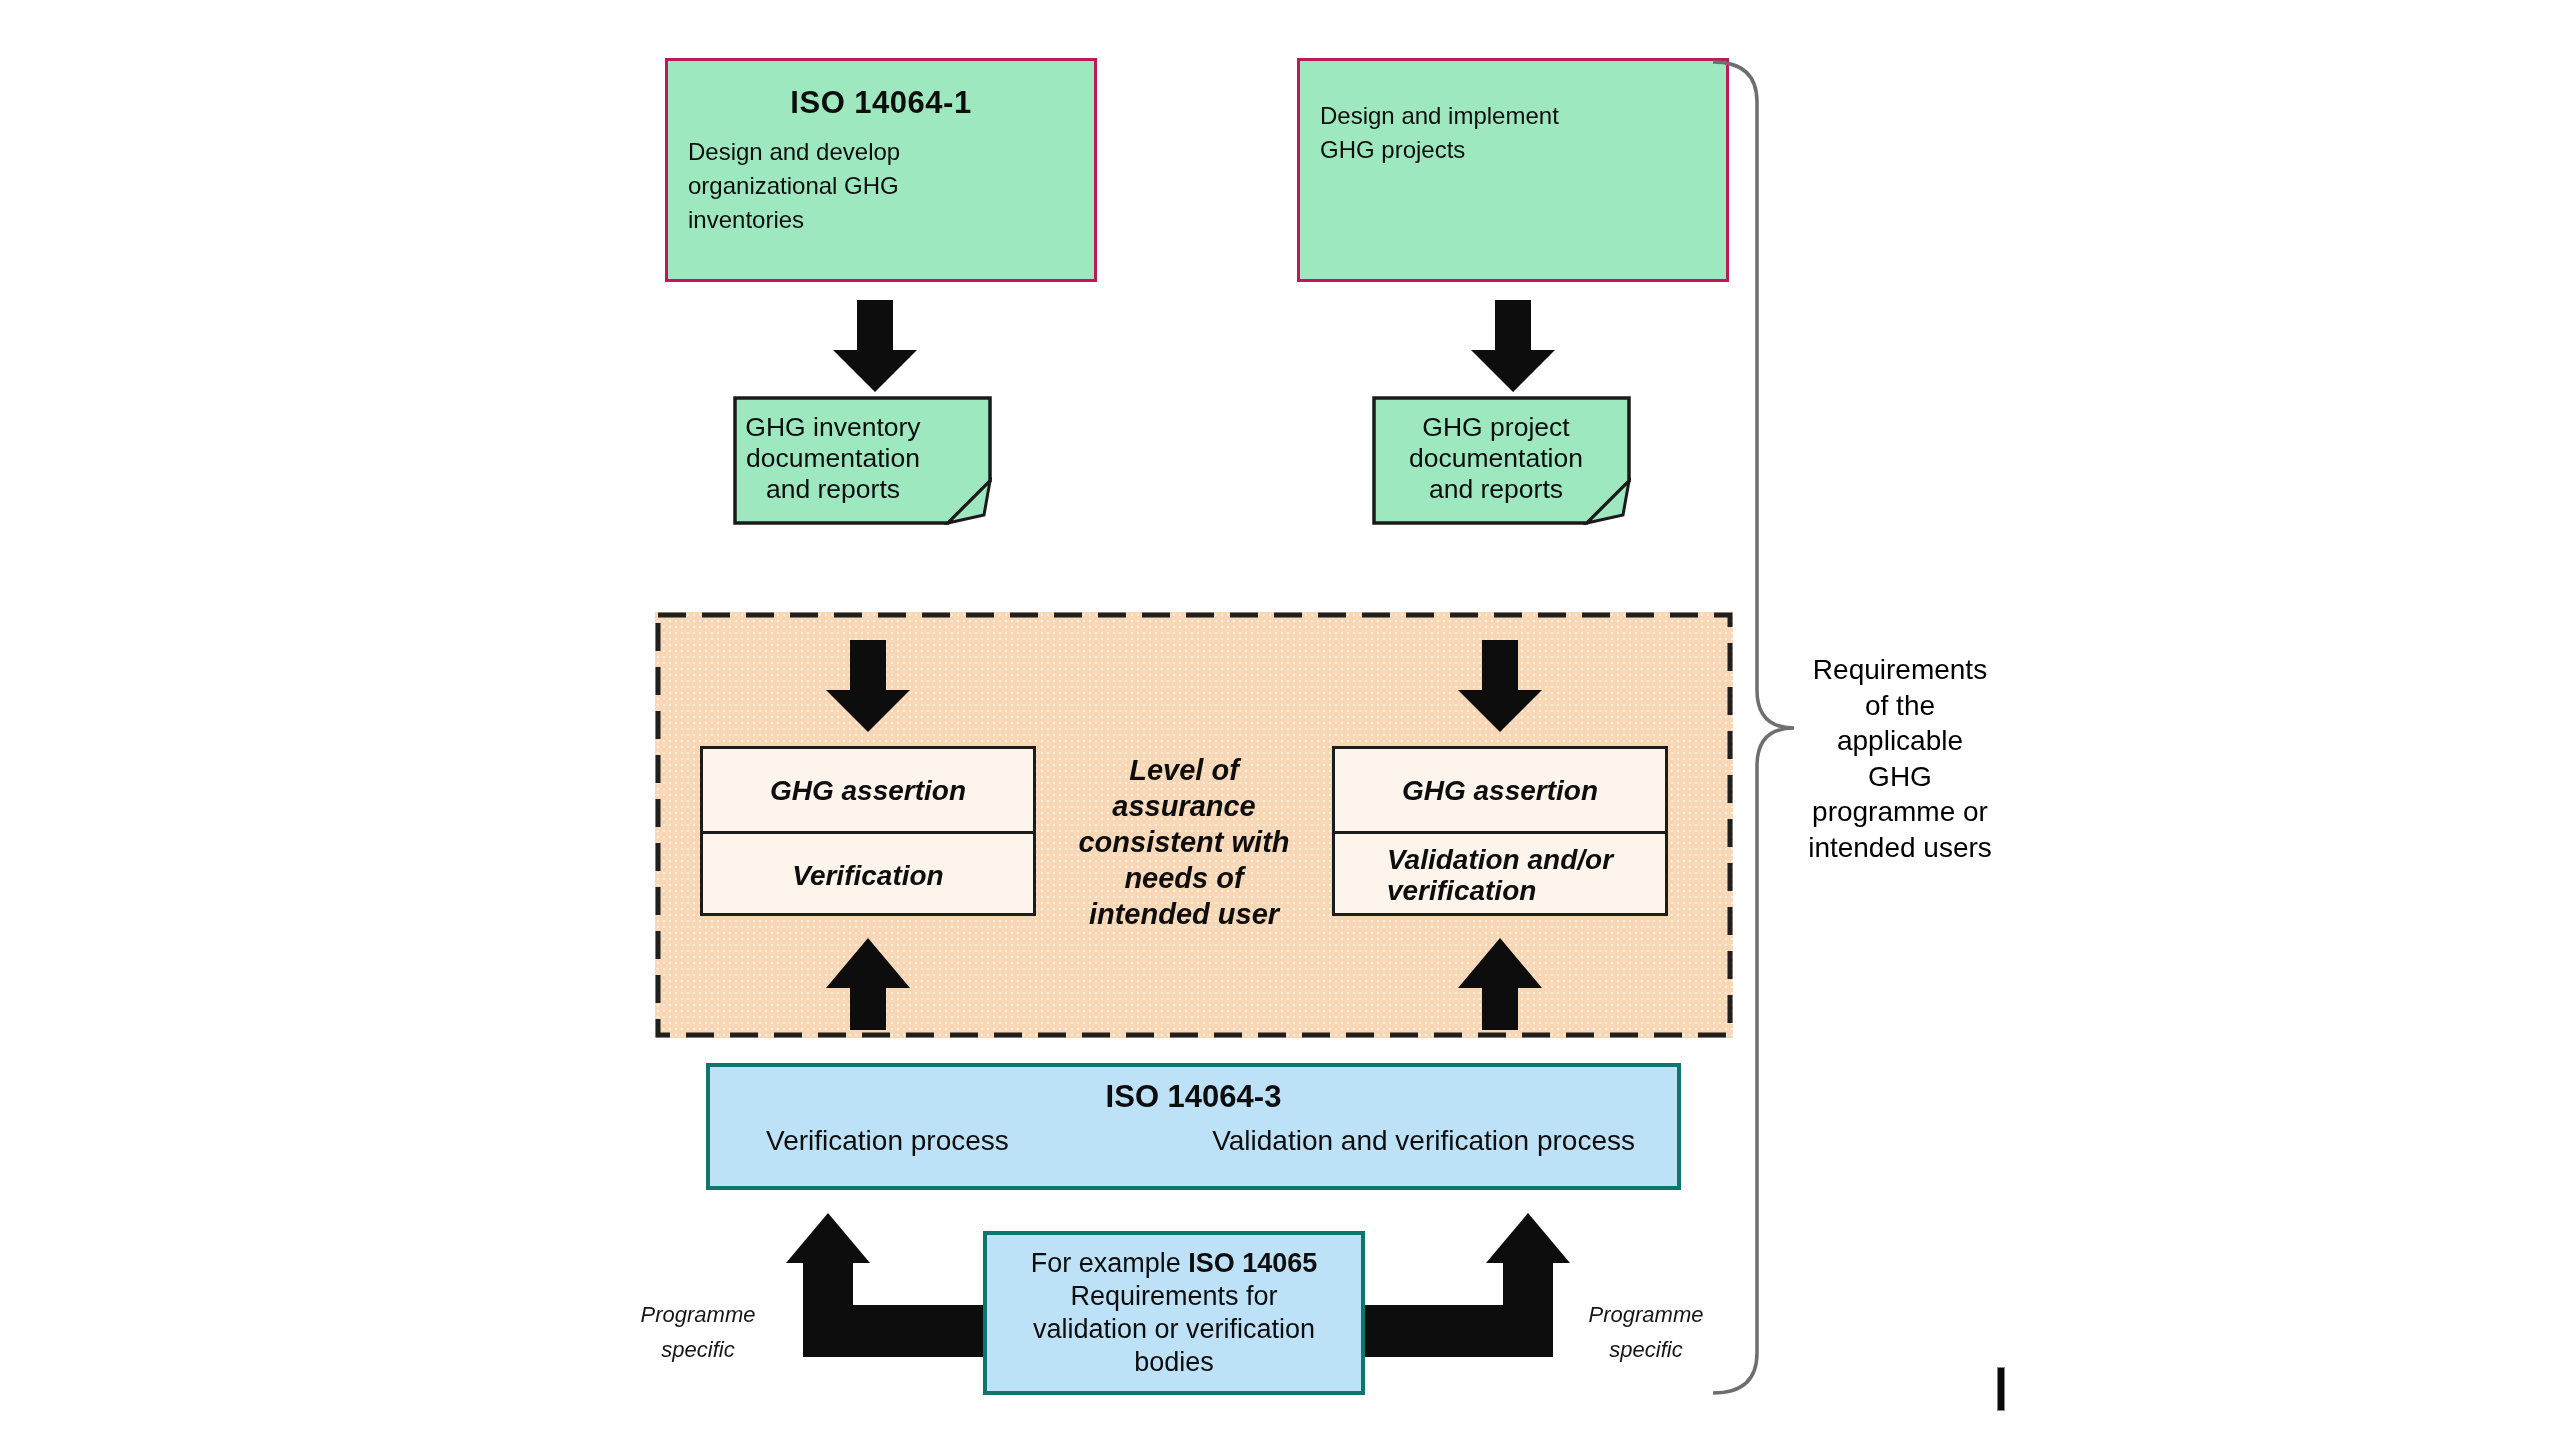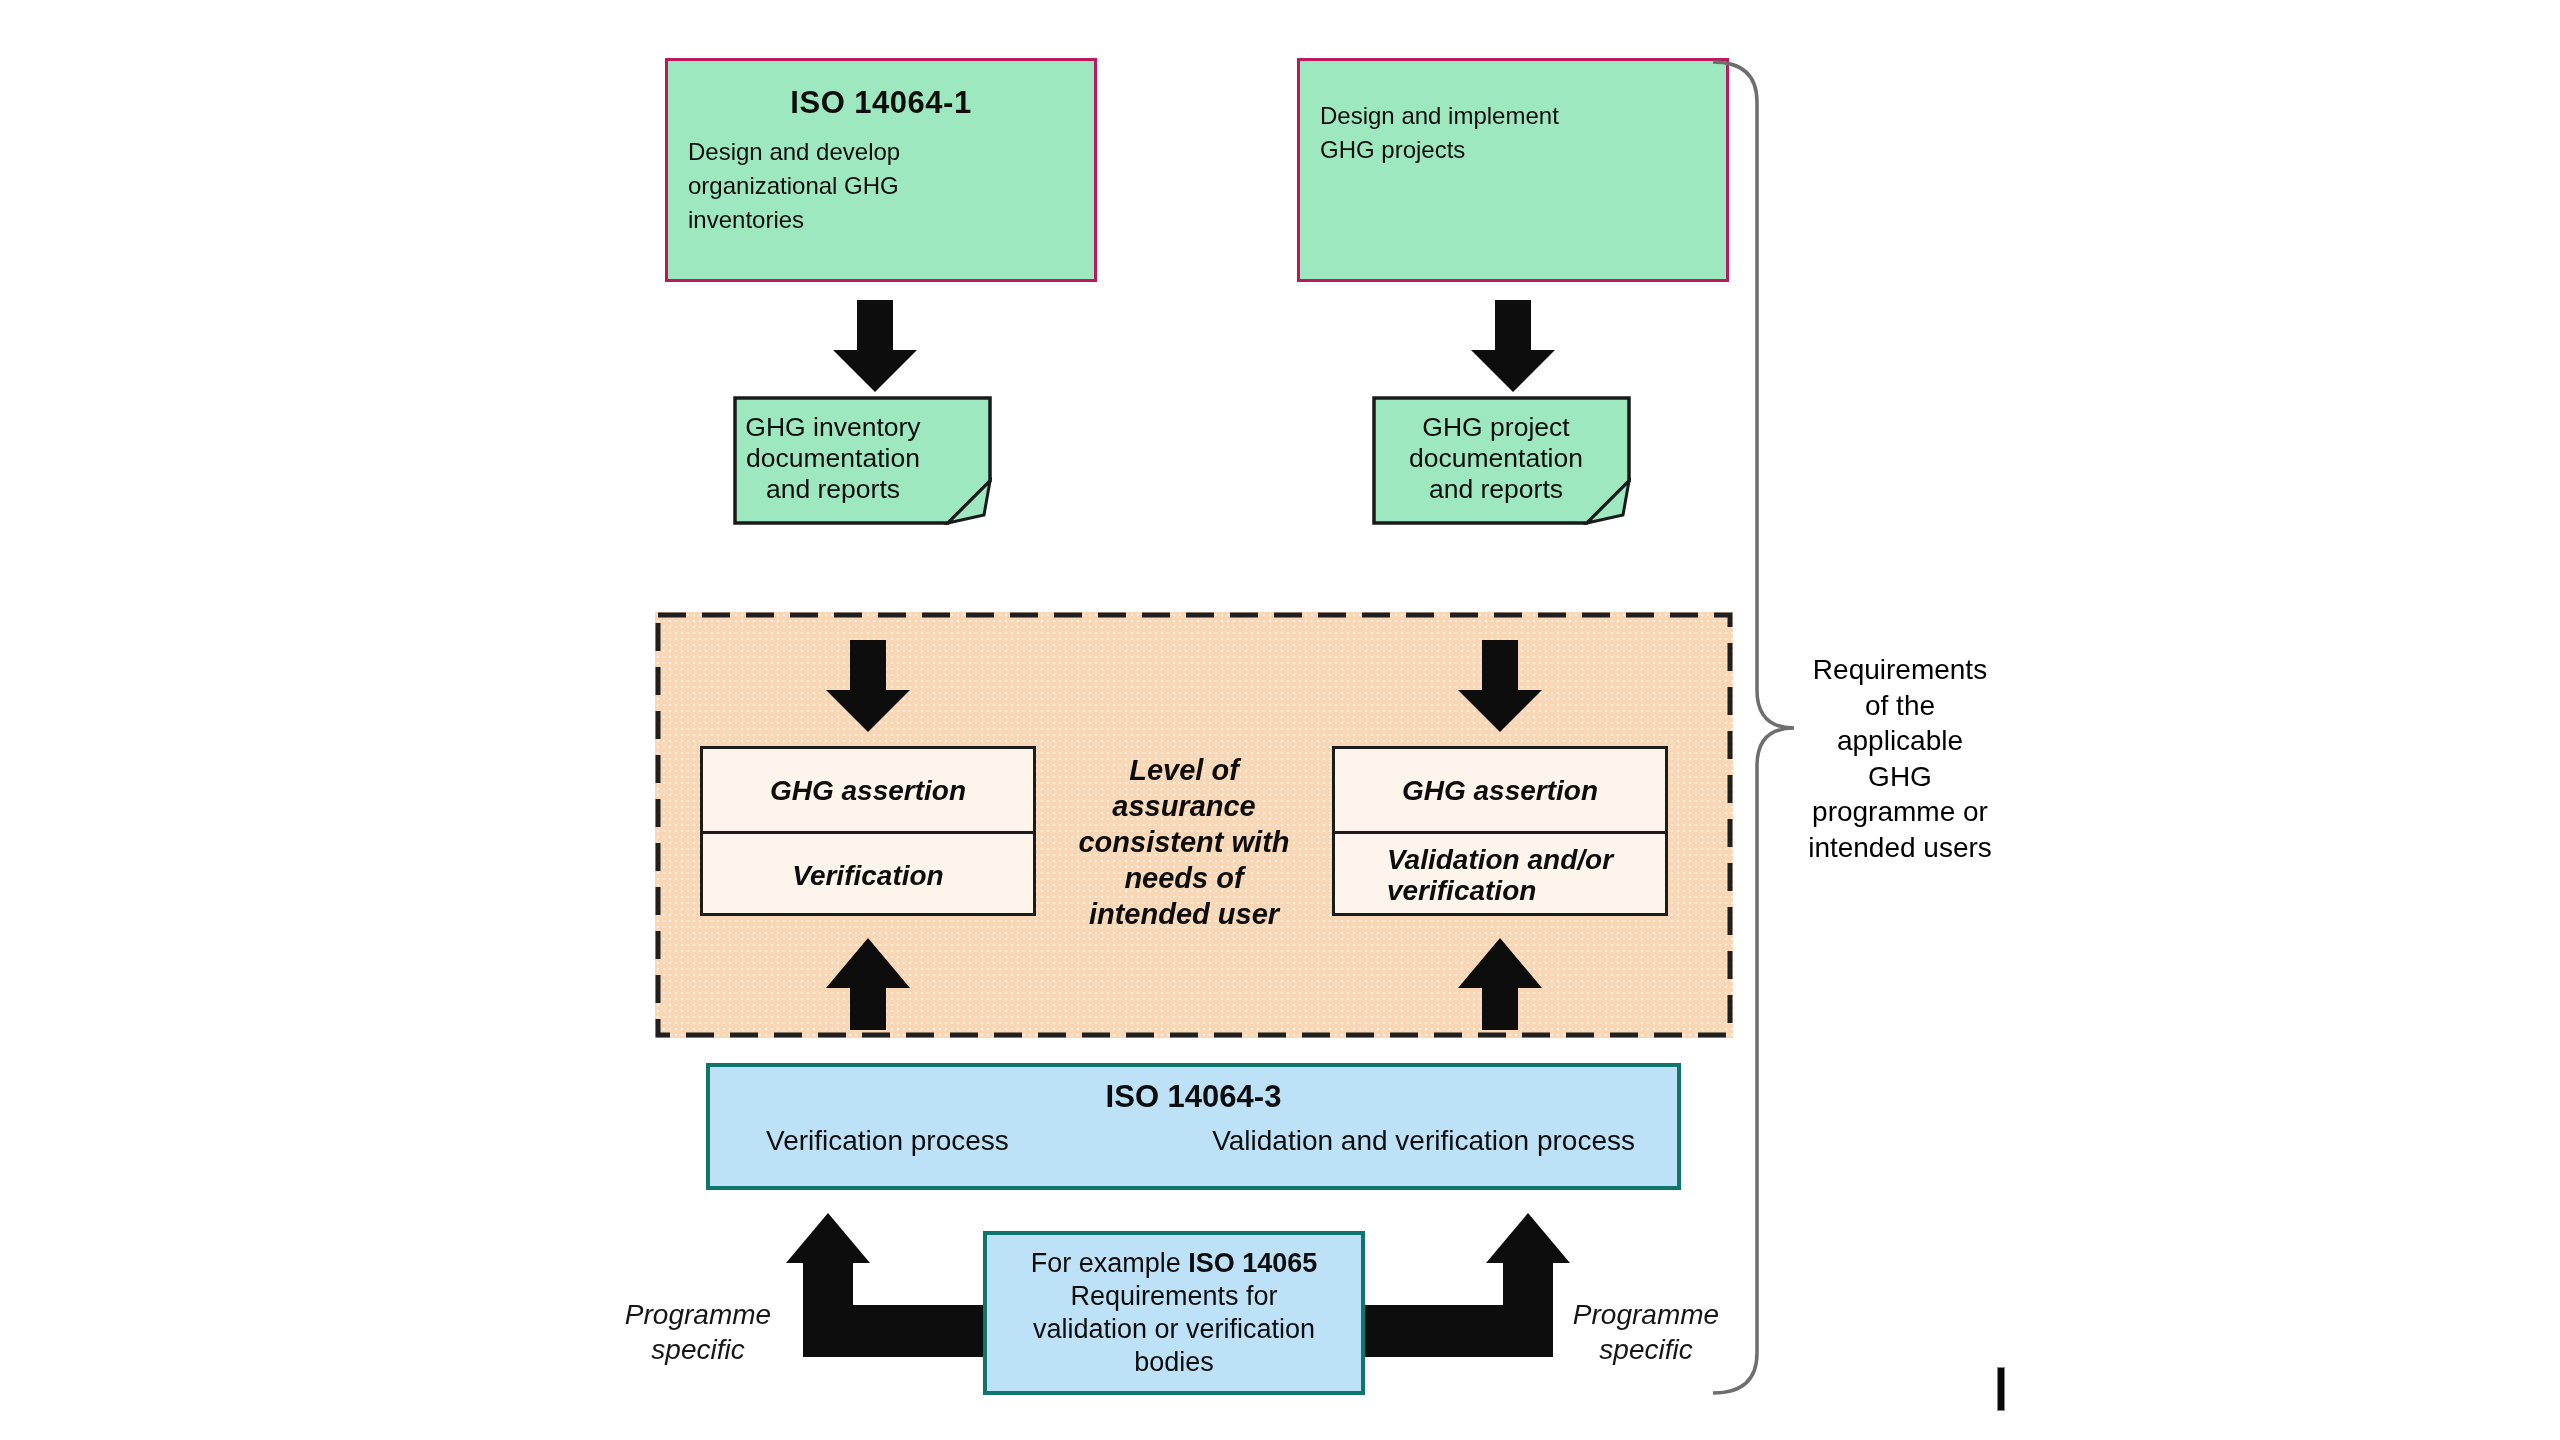--- a/index.html
+++ b/index.html
@@ -51,21 +51,21 @@
   .blue{background:#bde1f6;border:4px solid #0f766e;box-sizing:border-box;}
   .iso3{left:706px;top:1063px;width:975px;height:127px;}
   .iso3 .title{text-align:center;font-weight:bold;font-size:31px;margin-top:12px;}
   .iso3 .procs{display:flex;justify-content:space-between;padding:10px 42px 0 56px;font-size:28px;}
   .box14065{
     left:983px;top:1231px;width:382px;height:164px;
     display:flex;flex-direction:column;align-items:center;justify-content:center;
     text-align:center;font-size:27px;line-height:33px;
   }
 
-  .prog-label{width:220px;text-align:center;font-style:italic;font-size:28px;line-height:35px;color:#161616;}
+  .prog-label{width:220px;text-align:center;font-style:italic;font-size:22px;line-height:35px;color:#161616;}
   .brace-note{width:280px;text-align:center;font-size:28px;line-height:35.5px;color:#000000;}
 
   .cursor-bar{left:1997px;top:1367px;width:6px;height:42px;background:#0a0a0a;border:1px solid #888;}
 
   svg{display:block;}
 </style>
 </head>
 <body>
 
 <div class="stage">

